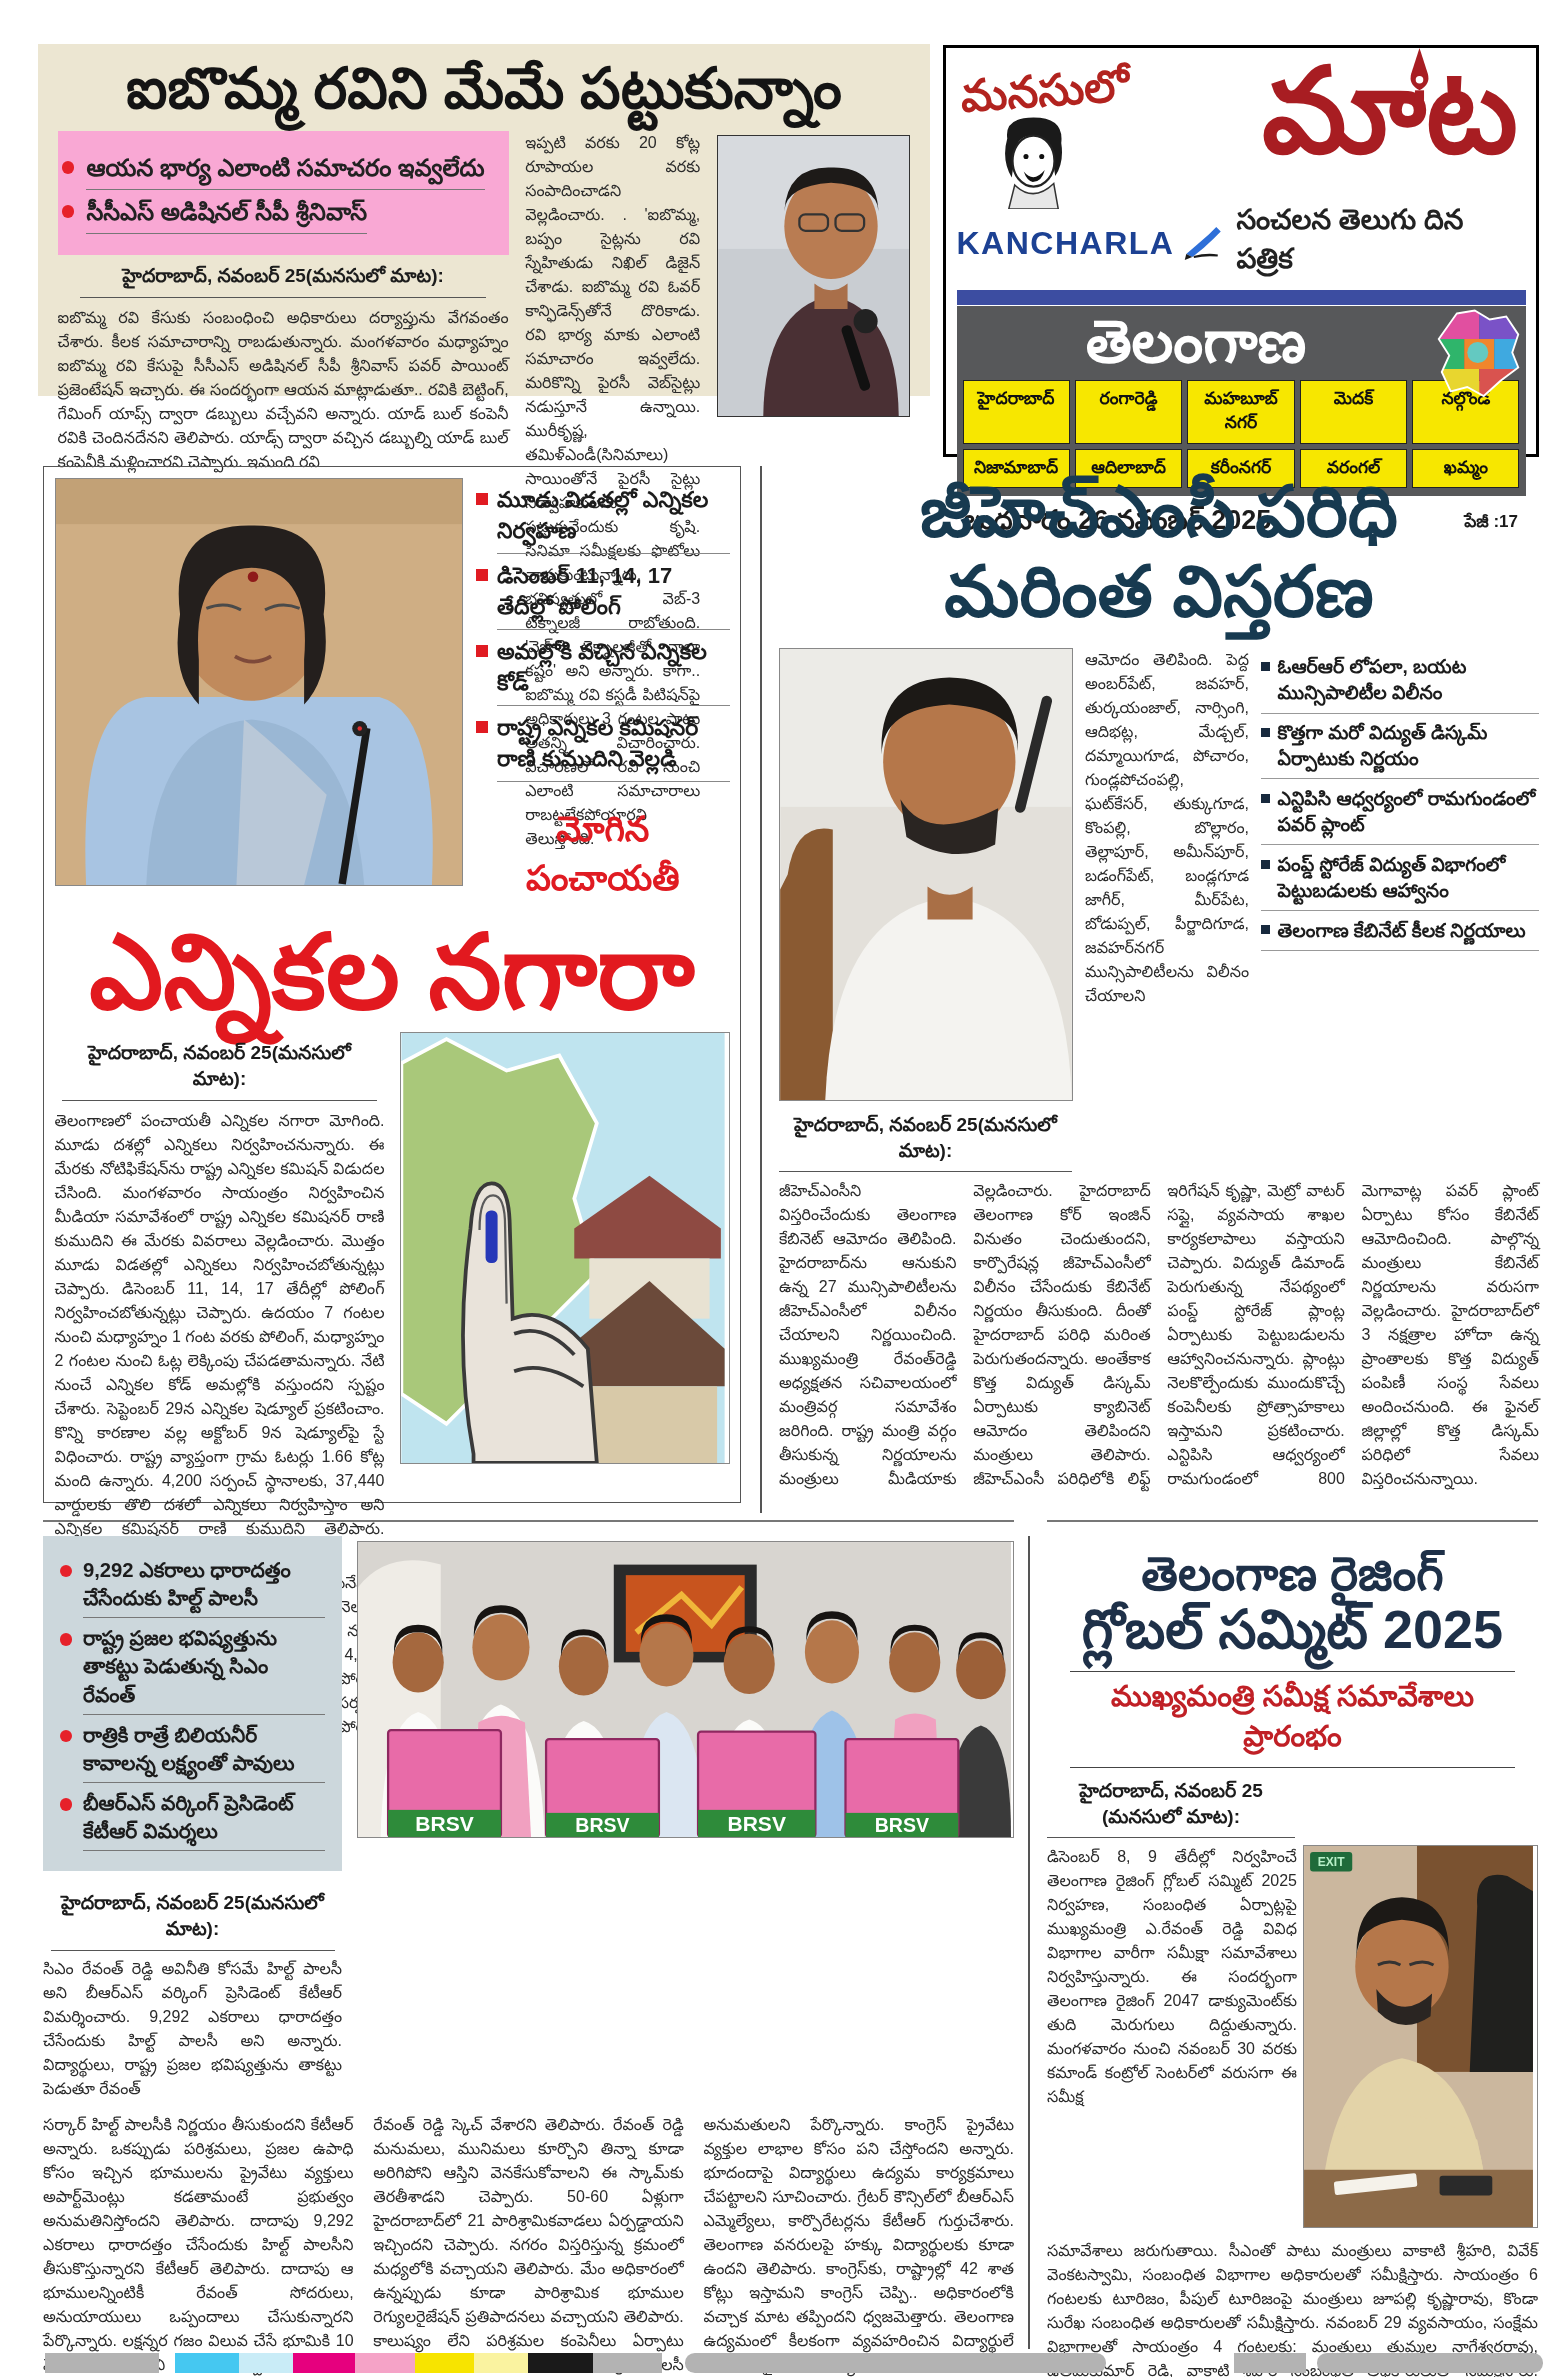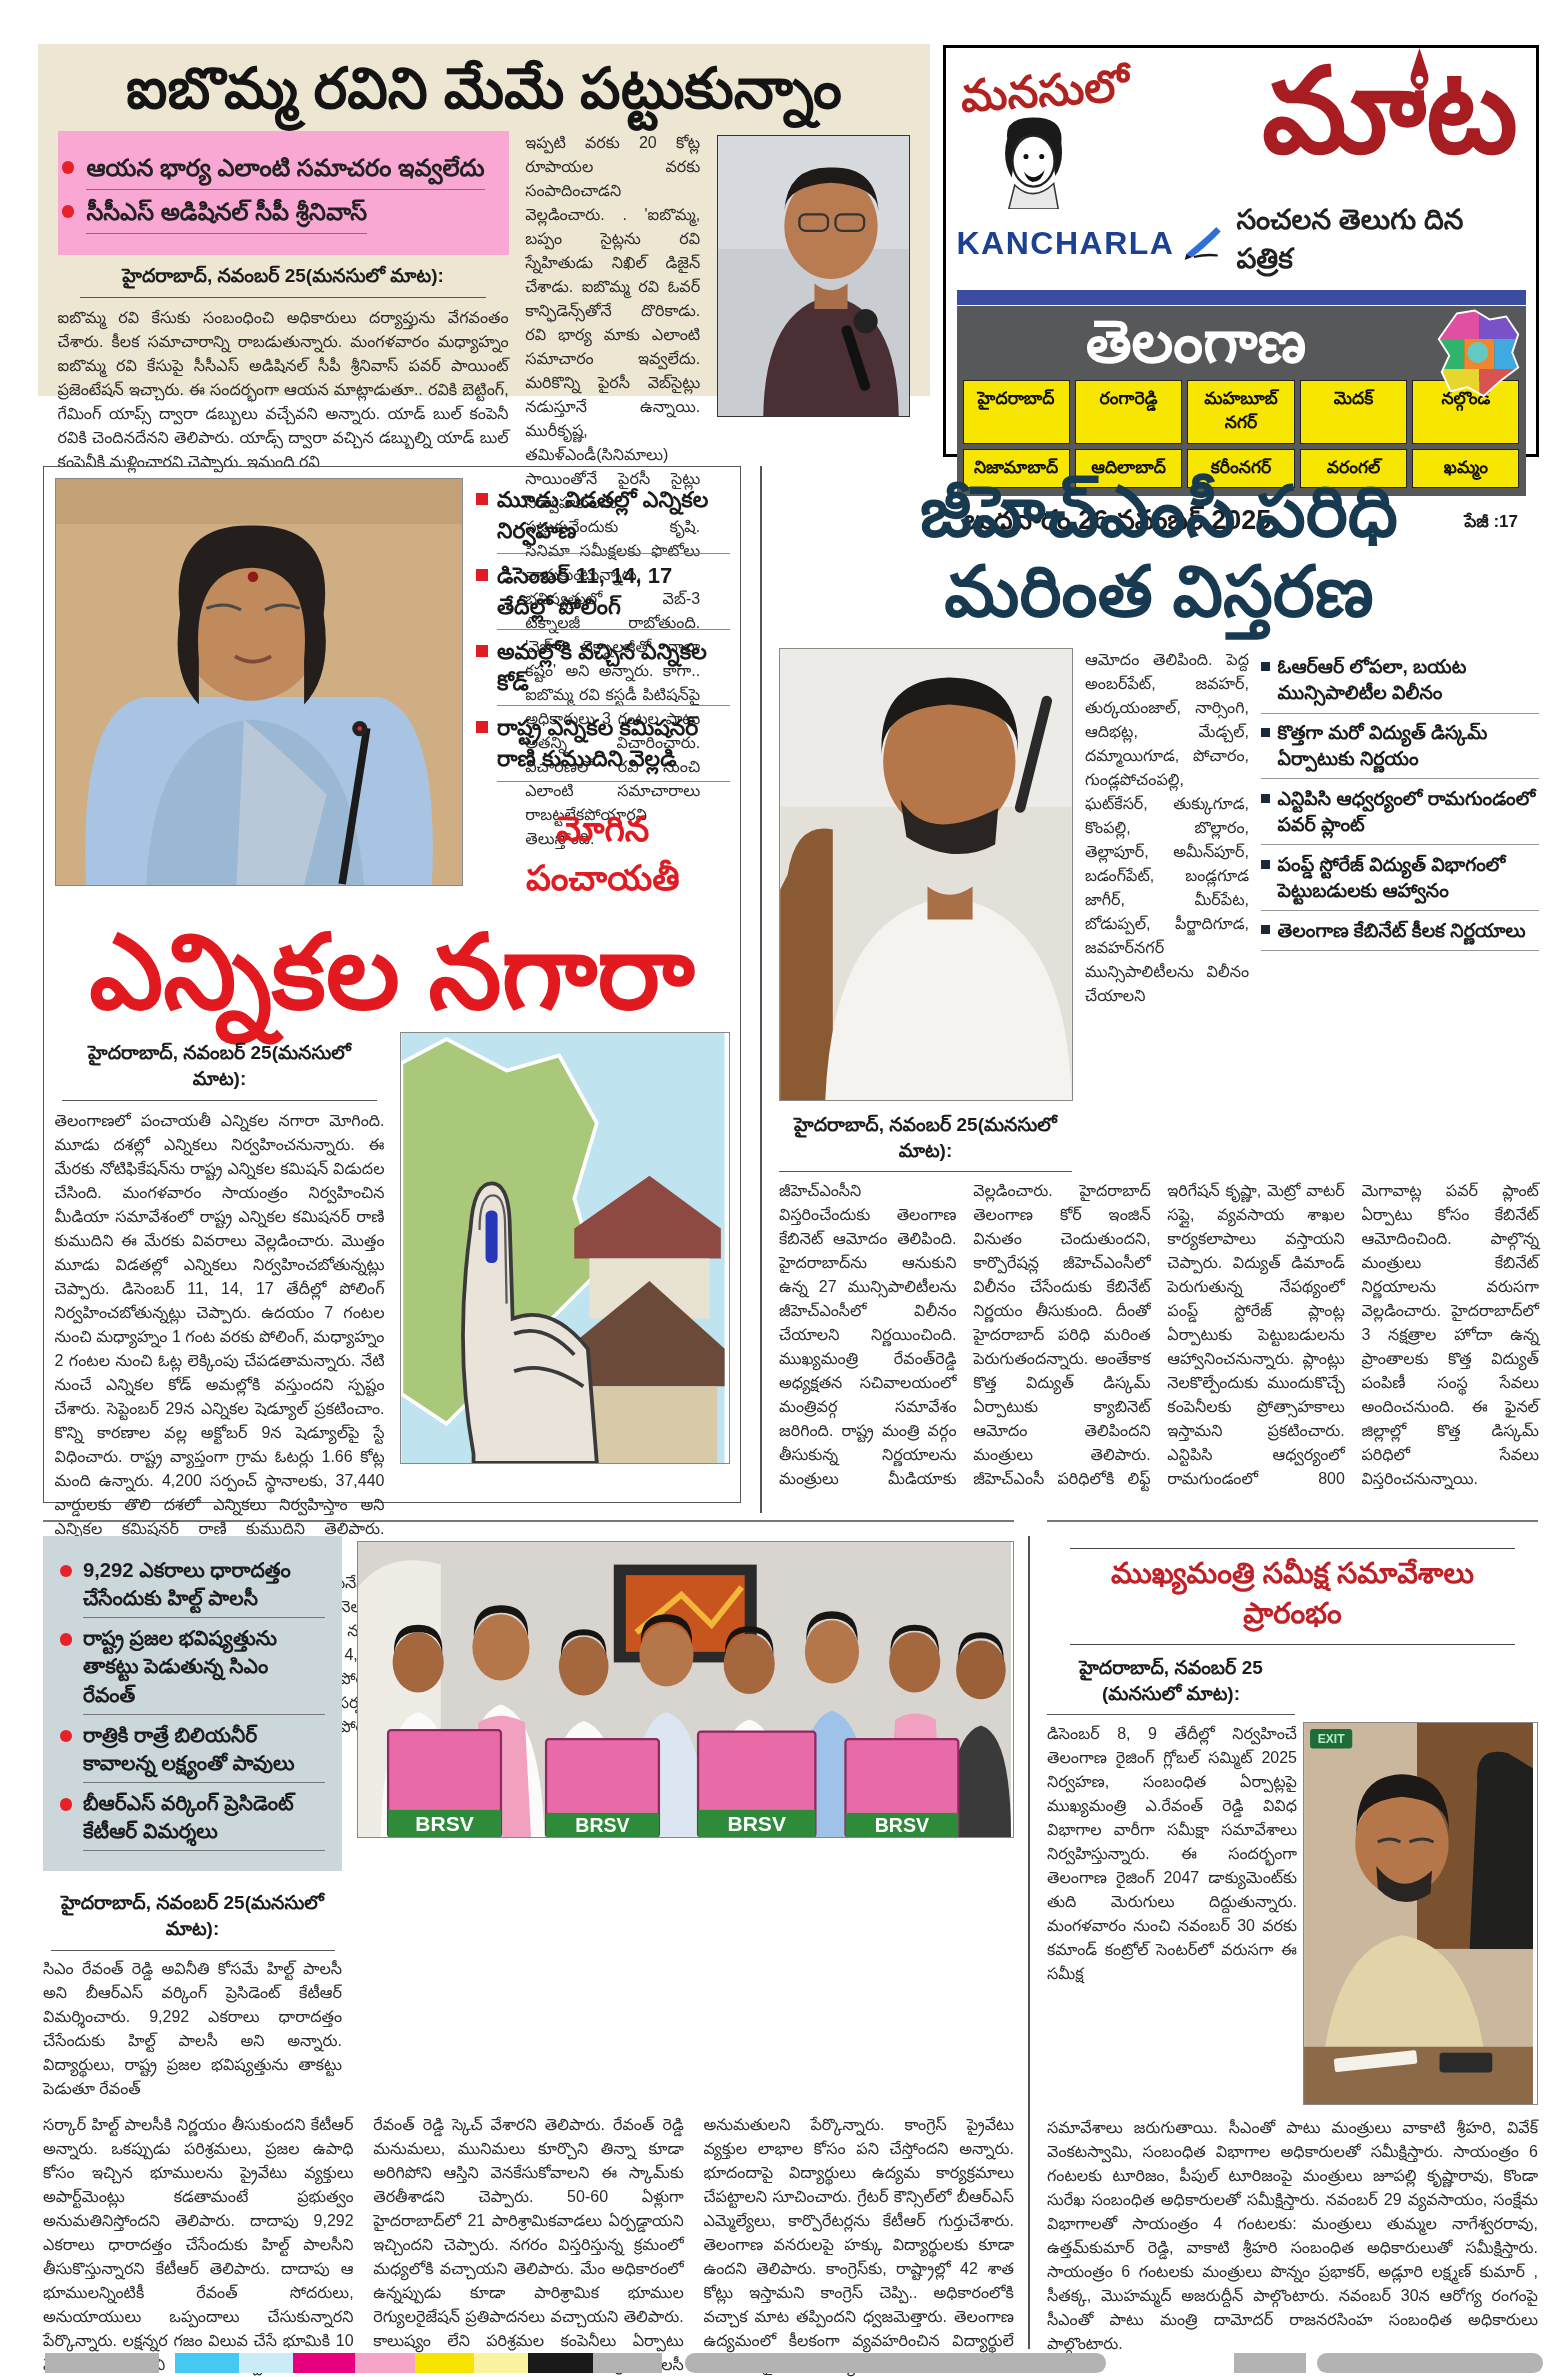--- a/index.html
+++ b/index.html
@@ -416,20 +416,24 @@
             <rect x="648" y="360" width="150" height="32" fill="#2e8b3a"></rect>
             <text x="723" y="386" font-size="26" font-weight="bold" fill="#ffffff" text-anchor="middle">BRSV</text>
           </g>
         </svg>
       </div>
     </div>
     <div class="lands-body jt">సర్కార్ హిల్ట్ పాలసీకి నిర్ణయం తీసుకుందని కేటీఆర్ అన్నారు. ఒకప్పుడు పరిశ్రమలు, ప్రజల ఉపాధి కోసం ఇచ్చిన భూములను ప్రైవేటు వ్యక్తులు అపార్ట్‌మెంట్లు కడతామంటే ప్రభుత్వం అనుమతినిస్తోందని తెలిపారు. దాదాపు 9,292 ఎకరాలు ధారాదత్తం చేసేందుకు హిల్ట్ పాలసీని తీసుకొస్తున్నారని కేటీఆర్ తెలిపారు. దాదాపు ఆ భూములన్నింటికీ రేవంత్ సోదరులు, అనుయాయులు ఒప్పందాలు చేసుకున్నారని పేర్కొన్నారు. లక్షన్నర గజం విలువ చేసే భూమికి 10 వేలు కడితే చాలని పాలసీ తెచ్చారని తెలిపారు. పారిశ్రామిక వాడల భూములను అమ్మి 4-5లక్షల కోట్ల కుంభకోణం చేయాలని చూస్తున్నాడని అన్నారు. అంబానీ, అదానీలను ఒకే దెబ్బకు క్రాస్ చేయాలని రేవంత్ రెడ్డి స్కెచ్ వేశారని తెలిపారు. రేవంత్ రెడ్డి మనుమలు, మునిమలు కూర్చొని తిన్నా కూడా అరిగిపోని ఆస్తిని వెనకేసుకోవాలని ఈ స్కామ్‌కు తెరతీశాడని చెప్పారు. 50-60 ఏళ్లుగా హైదరాబాద్‌లో 21 పారిశ్రామికవాడలు ఏర్పడ్డాయని ఇచ్చిందని చెప్పారు. నగరం విస్తరిస్తున్న క్రమంలో మధ్యలోకి వచ్చాయని తెలిపారు. మేం అధికారంలో ఉన్నప్పుడు కూడా పారిశ్రామిక భూముల రెగ్యులరైజేషన్ ప్రతిపాదనలు వచ్చాయని తెలిపారు. కాలుష్యం లేని పరిశ్రమల కంపెనీలు ఏర్పాటు చేయాలని సూచించాం. అందుకే మేం గ్రిడ్ పాలసీ తీసుకొచ్చామని చెప్పారు. 30 శాతం ఐటీ ఆఫీసులకు, 50 శాతం ఇతర అవసరాలకు.. ప్రభుత్వానికి తగిన ఫీజులు కట్టినంకనే అనుమతులని పేర్కొన్నారు. కాంగ్రెస్ ప్రైవేటు వ్యక్తుల లాభాల కోసం పని చేస్తోందని అన్నారు. భూదందాపై విద్యార్థులు ఉద్యమ కార్యక్రమాలు చేపట్టాలని సూచించారు. గ్రేటర్ కౌన్సిల్‌లో బీఆర్ఎస్ ఎమ్మెల్యేలు, కార్పొరేటర్లను కేటీఆర్ గుర్తుచేశారు. తెలంగాణ వనరులపై హక్కు విద్యార్థులకు కూడా ఉందని తెలిపారు. కాంగ్రెస్‌కు, రాష్ట్రాల్లో 42 శాత కోట్లు ఇస్తామని కాంగ్రెస్ చెప్పి.. అధికారంలోకి వచ్చాక మాట తప్పిందని ధ్వజమెత్తారు. తెలంగాణ ఉద్యమంలో కీలకంగా వ్యవహరించిన విద్యార్థులే భూదందాపై ఉద్యమించాలని కేటీఆర్ పిలుపునిచ్చారు. నవంబర్ 28న సభలు, సమావేశాలు నిర్వహించాలని సూచించారు.</div>
   </div>
 
   <div class="art-summit">
+    <div class="sm-headline">
+      <div class="sm-h1">తెలంగాణ రైజింగ్</div>
+      <div class="sm-h2">గ్లోబల్ సమ్మిట్ 2025</div>
+    </div>
     <div class="sm-subwrap">
       <div class="sm-subhead">ముఖ్యమంత్రి సమీక్ష సమావేశాలు ప్రారంభం</div>
     </div>
     <div class="sm-dateline">హైదరాబాద్, నవంబర్ 25 (మనసులో మాట):</div>
     <div class="sm-row">
       <div class="sm-c1 bodytext jt">డిసెంబర్ 8, 9 తేదీల్లో నిర్వహించే తెలంగాణ రైజింగ్ గ్లోబల్ సమ్మిట్ 2025 నిర్వహణ, సంబంధిత ఏర్పాట్లపై ముఖ్యమంత్రి ఎ.రేవంత్ రెడ్డి వివిధ విభాగాల వారీగా సమీక్షా సమావేశాలు నిర్వహిస్తున్నారు. ఈ సందర్భంగా తెలంగాణ రైజింగ్ 2047 డాక్యుమెంట్‌కు తుది మెరుగులు దిద్దుతున్నారు. మంగళవారం నుంచి నవంబర్ 30 వరకు కమాండ్ కంట్రోల్ సెంటర్‌లో వరుసగా ఈ సమీక్ష</div>
       <div class="sm-photo">
         <svg width="229" height="381" viewBox="0 0 304 506">
           <rect width="304" height="506" fill="#cbb79e"></rect>
           <rect x="150" y="0" width="154" height="300" fill="#7a5230"></rect>

